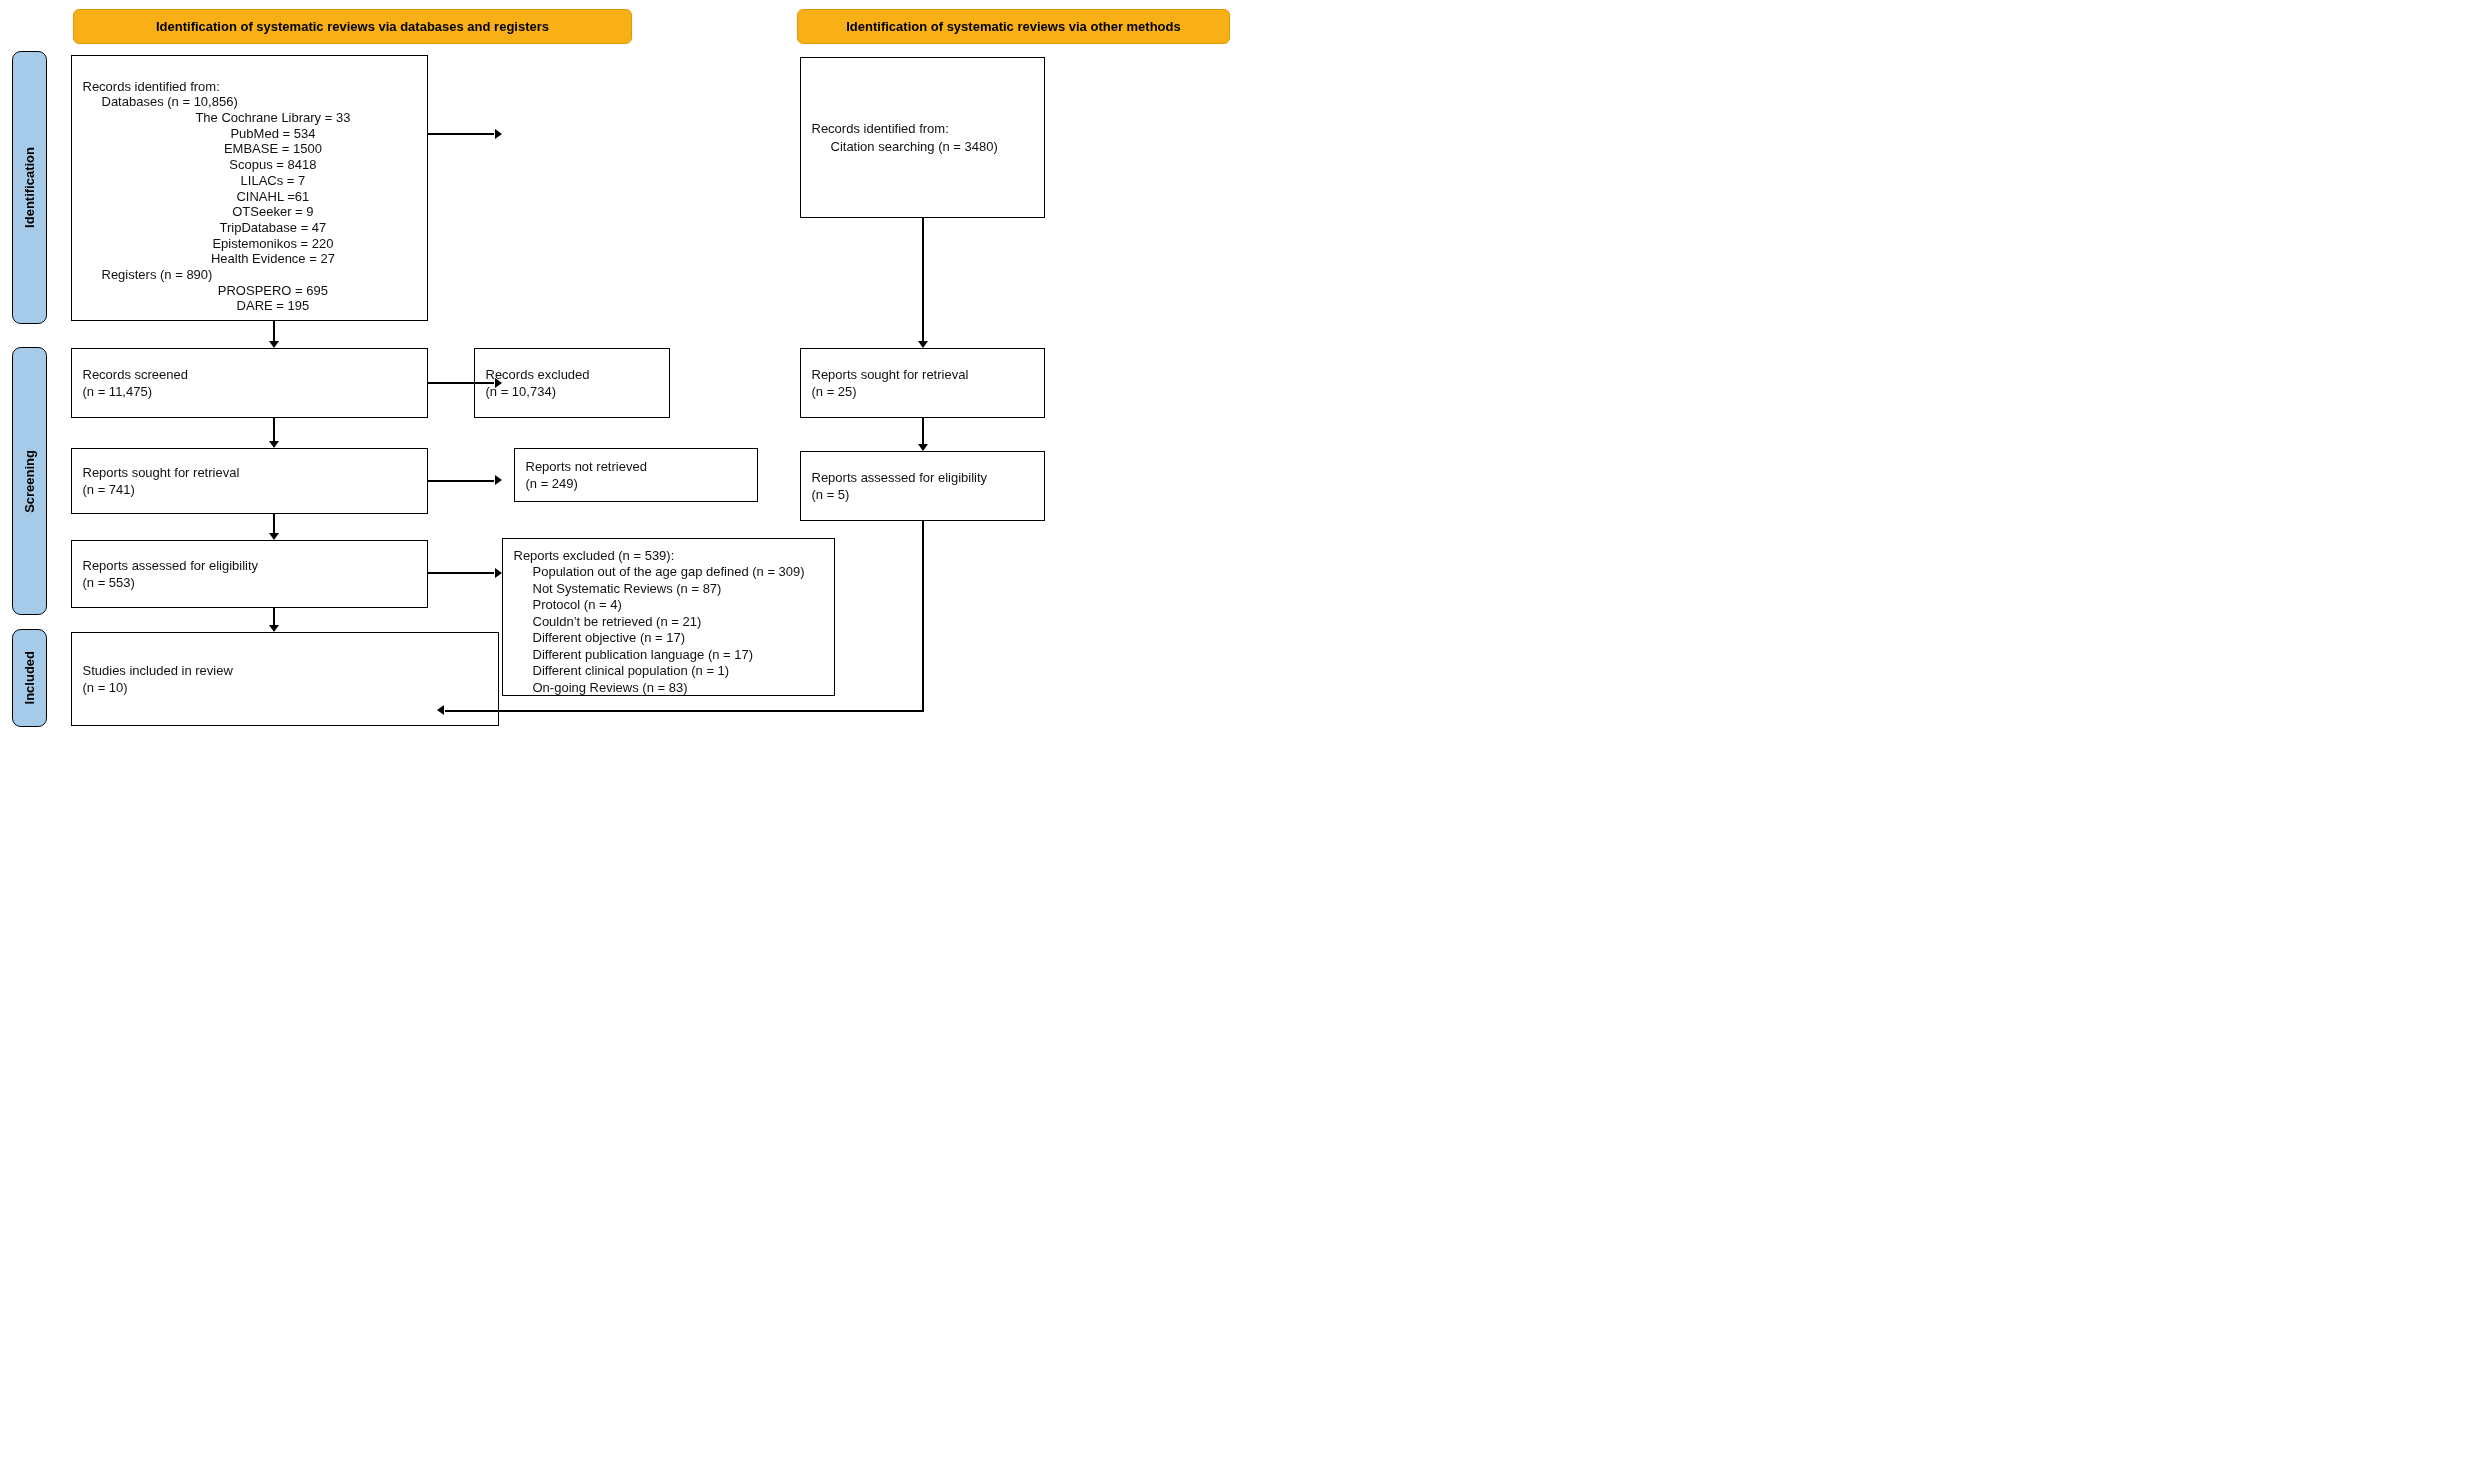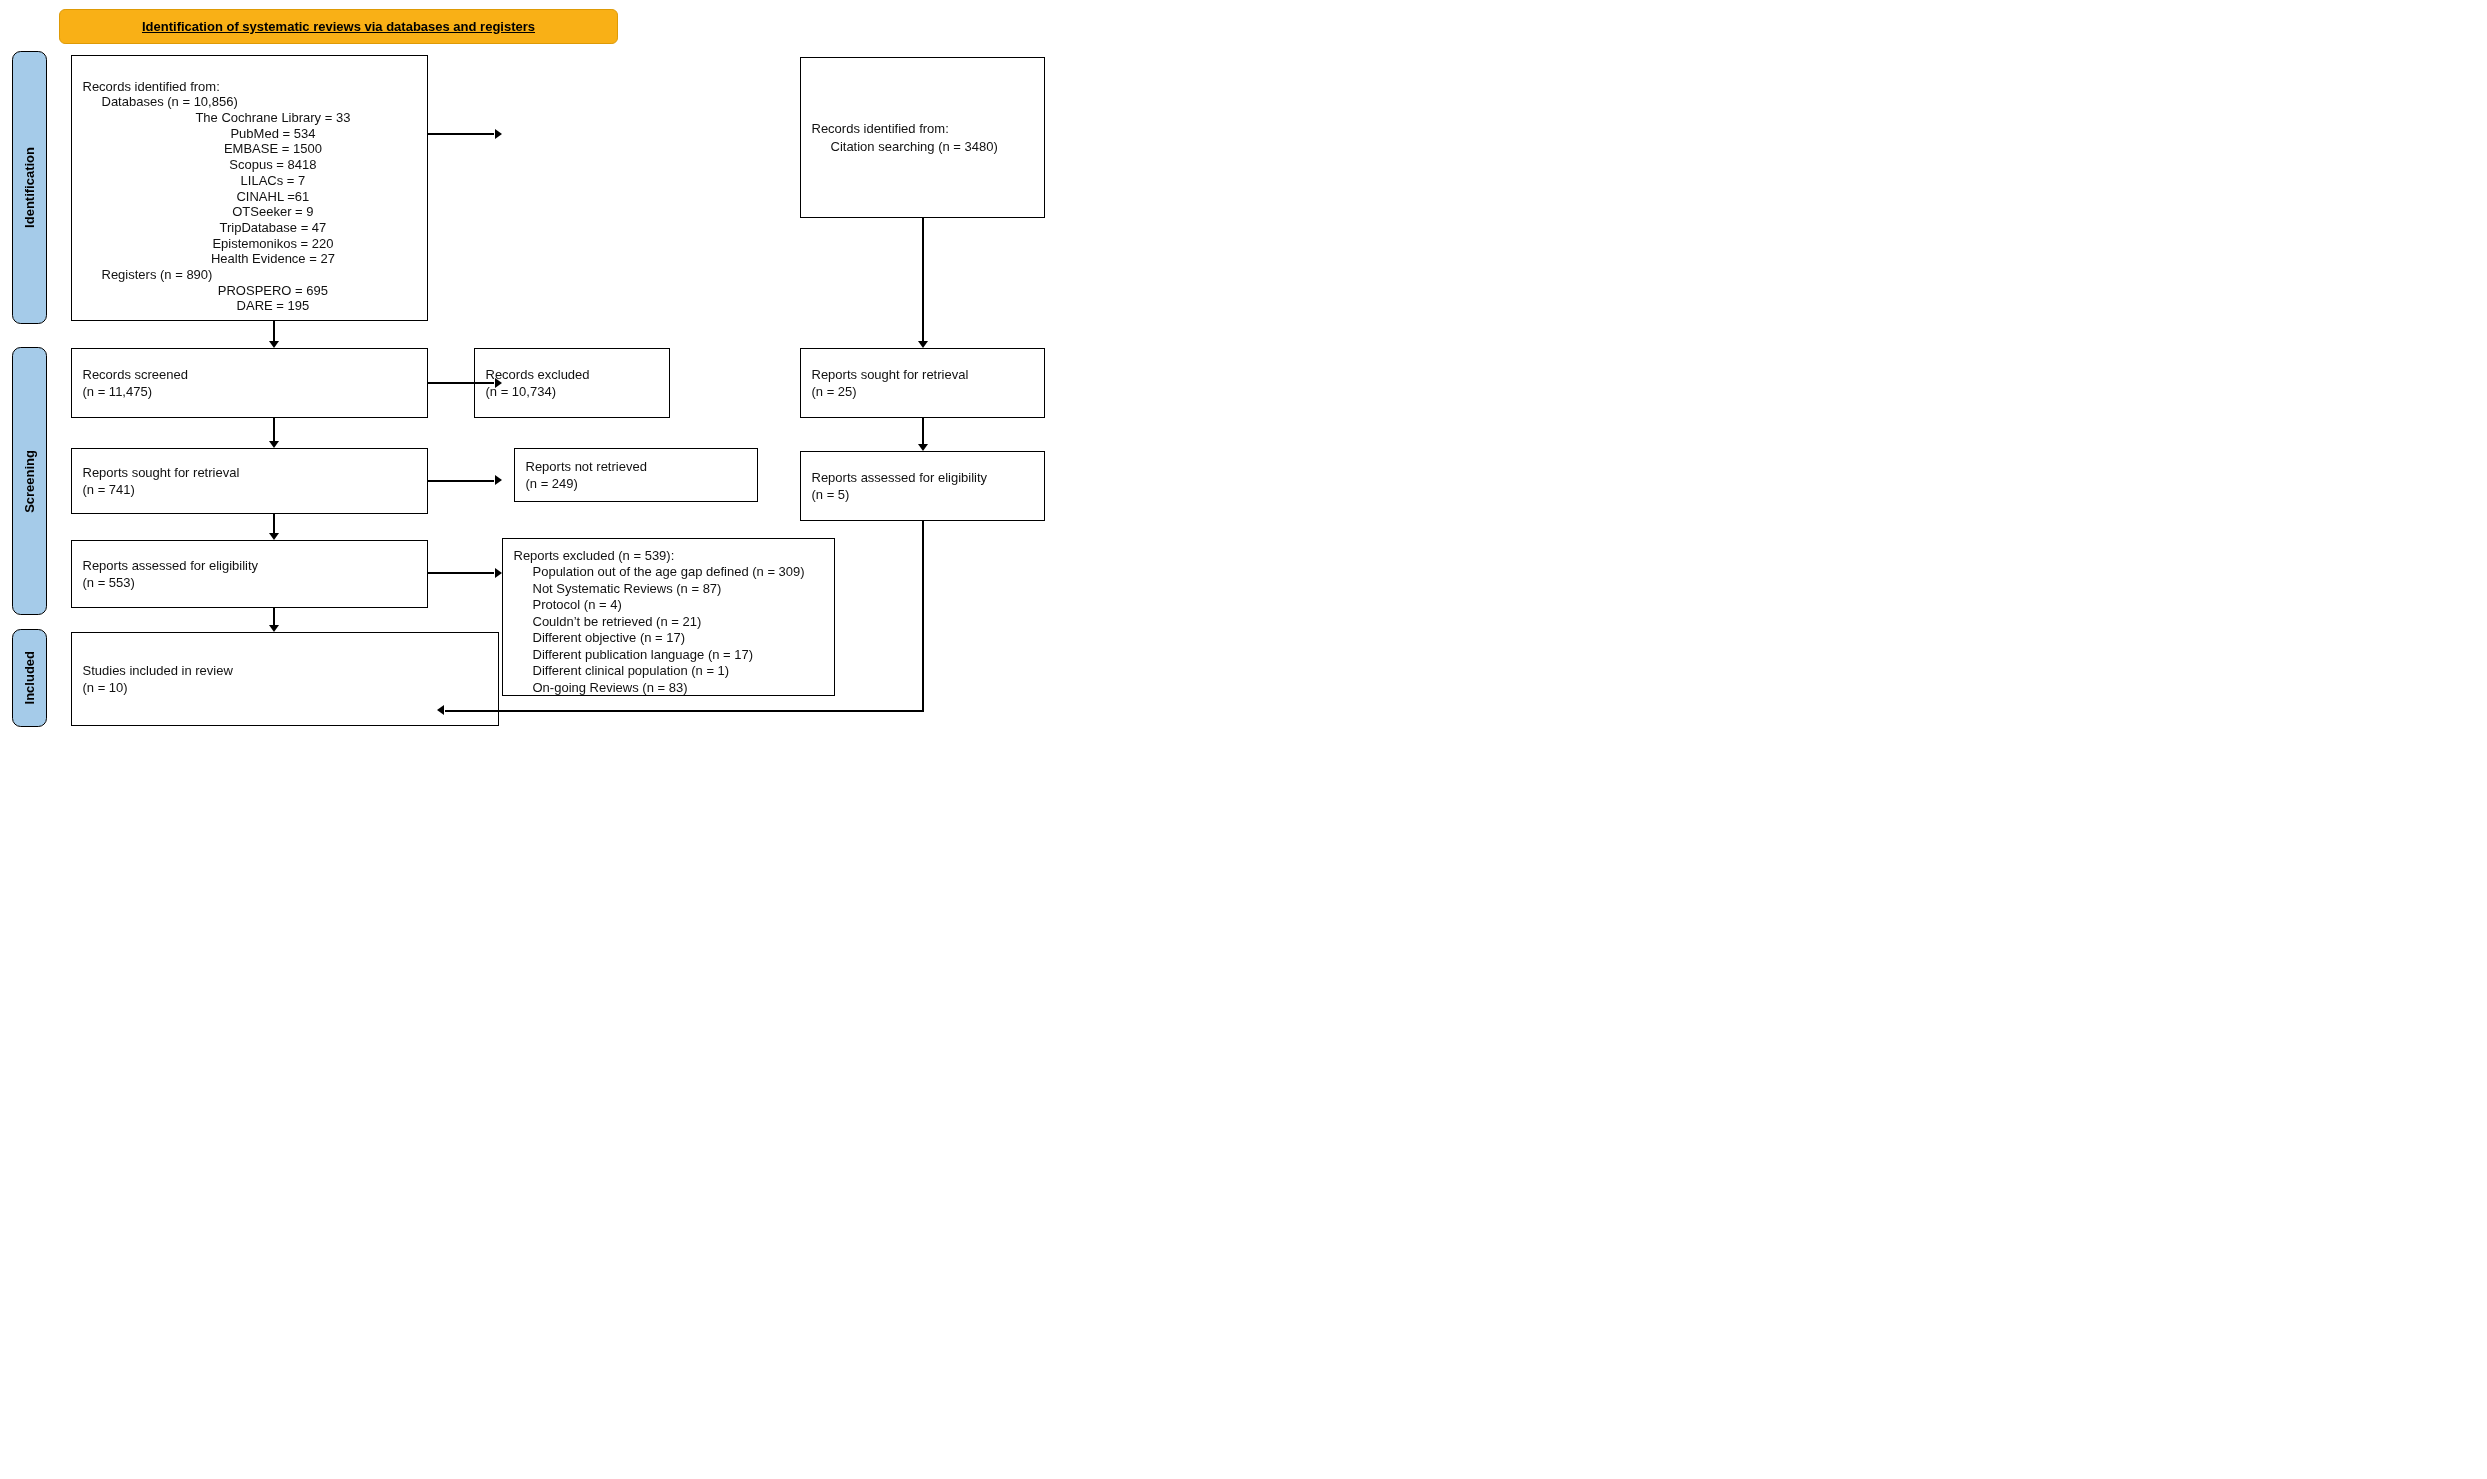--- a/index.html
+++ b/index.html
@@ -47,22 +47,25 @@
     border-top:7.8px solid #000;}
   .arr-left{position:absolute;width:0;height:0;
     border-top:5.2px solid transparent;border-bottom:5.2px solid transparent;
     border-right:7.8px solid #000;}
 </style>
 </head>
 <body>
 
 <div id="canvas">
 
-  <div class="hdr" style="left:59px;top:8.7px;width:559px;text-decoration:underline;">
+  <div class="hdr" style="left:73px;top:8.7px;width:559px;">
     <span>Identification of systematic reviews via databases and registers</span>
+  </div>
+  <div class="hdr" style="left:797px;top:8.7px;width:433px;">
+    <span>Identification of systematic reviews via other methods</span>
   </div>
 
   <div class="stage" style="left:12.2px;top:51px;height:273px;">
     <span>Identification</span>
   </div>
   <div class="stage" style="left:12.2px;top:347px;height:268px;">
     <span>Screening</span>
   </div>
   <div class="stage" style="left:12.2px;top:629px;height:98px;">
     <span>Included</span>

